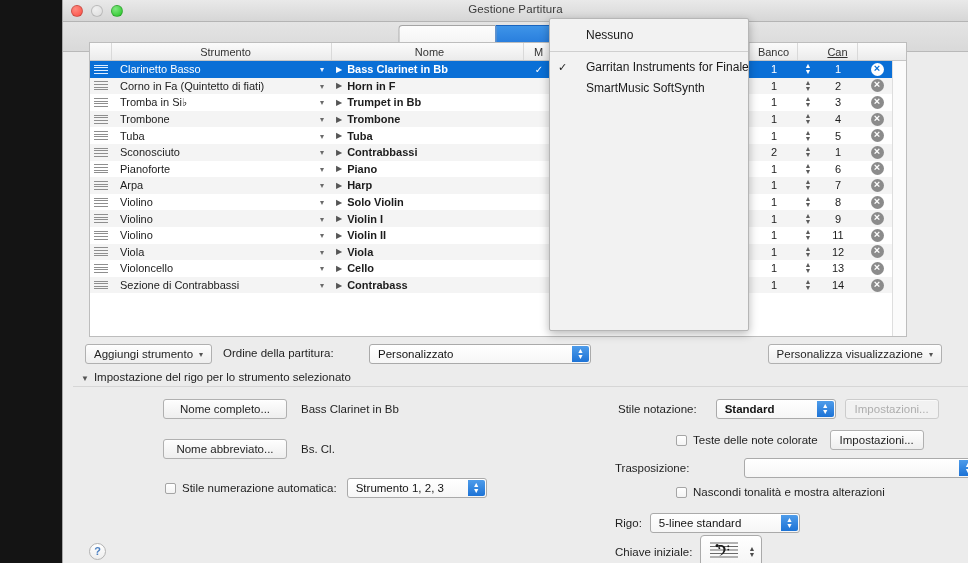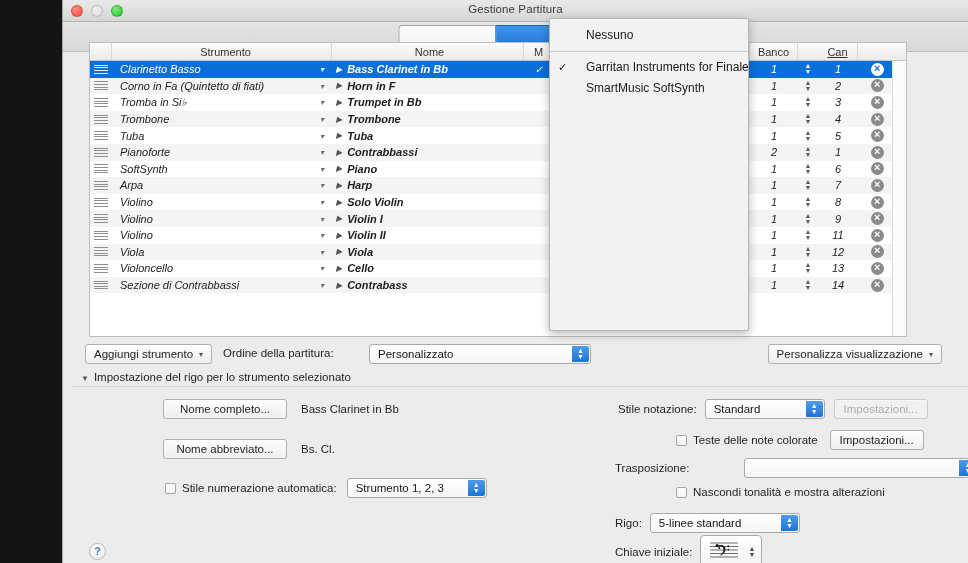--- a/index.html
+++ b/index.html
@@ -118,21 +118,21 @@
   .th.c-name { width: 192px; }
   .th.c-m { width: 30px; }
   .th.c-dev { width: 132px; }
   .th.c-stepper1 { width: 20px; border-right: none; }
   .th.c-prg { width: 44px; }
   .th.c-banco { width: 48px; }
   .th.c-stepper2 { width: 20px; border-right: none; }
   .th.c-can { width: 40px; text-decoration: underline; }
   .th.c-del { width: 38px; border-right: none; }
 
-  .tbody { position: relative; font-style: italic; }
+  .tbody { position: relative; }
   .trow {
     display: flex;
     height: 16.6px;
     font-size: 11px;
     color: #1c1c1c;
     align-items: center;
   }
   .trow.odd { background: #f4f4f4; }
   .trow.even { background: #ffffff; }
   .trow.selected { background: #0a6fd6; color: #fff; }
@@ -655,69 +655,69 @@
           <div class="trow odd">
             <div class="cell c-grip">
               <span class="grip">
                 <i></i>
                 <i></i>
                 <i></i>
                 <i></i>
               </span>
             </div>
             <div class="cell c-instr">
+              <span>Sconosciuto</span>
+              <span class="disc-arrow">▾</span>
+            </div>
+            <div class="cell c-name">
+              <span class="tri">▶</span>
+              <span class="name-text">Contrabbassi</span>
+            </div>
+            <div class="cell c-m">
+              <span class="check"></span>
+            </div>
+            <div class="cell c-dev">
+              <span></span>
+            </div>
+            <div class="cell c-stepper1">
+              <span class="stepper">
+                <span>▲</span>
+                <span>▼</span>
+              </span>
+            </div>
+            <div class="cell c-prg">
+              <span>10</span>
+            </div>
+            <div class="cell c-banco">
+              <span>2</span>
+            </div>
+            <div class="cell c-stepper2">
+              <span class="stepper">
+                <span>▲</span>
+                <span>▼</span>
+              </span>
+            </div>
+            <div class="cell c-can">
+              <span>1</span>
+            </div>
+            <div class="cell c-del">
+              <span class="delbtn"></span>
+            </div>
+          </div>
+          <div class="trow even">
+            <div class="cell c-grip">
+              <span class="grip">
+                <i></i>
+                <i></i>
+                <i></i>
+                <i></i>
+              </span>
+            </div>
+            <div class="cell c-instr">
               <span>Pianoforte</span>
-              <span class="disc-arrow">▾</span>
-            </div>
-            <div class="cell c-name">
-              <span class="tri">▶</span>
-              <span class="name-text">Contrabbassi</span>
-            </div>
-            <div class="cell c-m">
-              <span class="check"></span>
-            </div>
-            <div class="cell c-dev">
-              <span></span>
-            </div>
-            <div class="cell c-stepper1">
-              <span class="stepper">
-                <span>▲</span>
-                <span>▼</span>
-              </span>
-            </div>
-            <div class="cell c-prg">
-              <span>10</span>
-            </div>
-            <div class="cell c-banco">
-              <span>2</span>
-            </div>
-            <div class="cell c-stepper2">
-              <span class="stepper">
-                <span>▲</span>
-                <span>▼</span>
-              </span>
-            </div>
-            <div class="cell c-can">
-              <span>1</span>
-            </div>
-            <div class="cell c-del">
-              <span class="delbtn"></span>
-            </div>
-          </div>
-          <div class="trow even">
-            <div class="cell c-grip">
-              <span class="grip">
-                <i></i>
-                <i></i>
-                <i></i>
-                <i></i>
-              </span>
-            </div>
-            <div class="cell c-instr">
-              <span>SoftSynth</span>
               <span class="disc-arrow">▾</span>
             </div>
             <div class="cell c-name">
               <span class="tri">▶</span>
               <span class="name-text">Piano</span>
             </div>
             <div class="cell c-m">
               <span class="check"></span>
             </div>
             <div class="cell c-dev">
@@ -1145,21 +1145,21 @@
           <span>Strumento 1, 2, 3</span>
           <span class="bluebox">
               <span>▲</span>
               <span>▼</span>
             </span>
         </div>
       </div>
 
       <div class="row-abs" style="left:545px; top:12px;">
         <span class="label">Stile notazione:</span>
-        <div class="popupbtn" style="width:120px; margin-left:8px;">
+        <div class="popupbtn" style="width:120px; margin-left:19px;font-weight:bold;">
           <span>Standard</span>
           <span class="bluebox">
               <span>▲</span>
               <span>▼</span>
             </span>
         </div>
         <div class="btn disabled" style="margin-left:9px; width:94px; justify-content:center;">Impostazioni...</div>
       </div>
 
       <div class="row-abs" style="left:603px; top:43px;">

